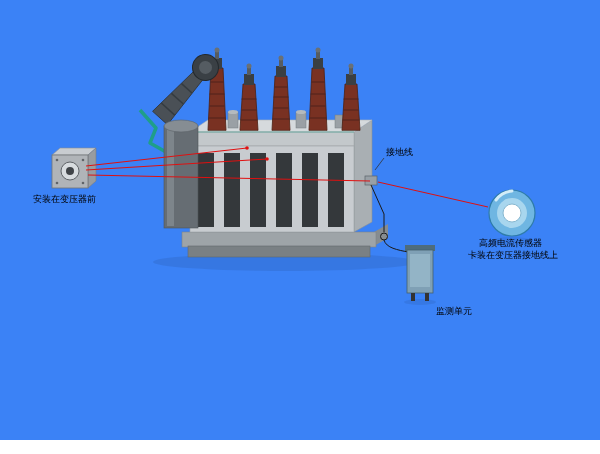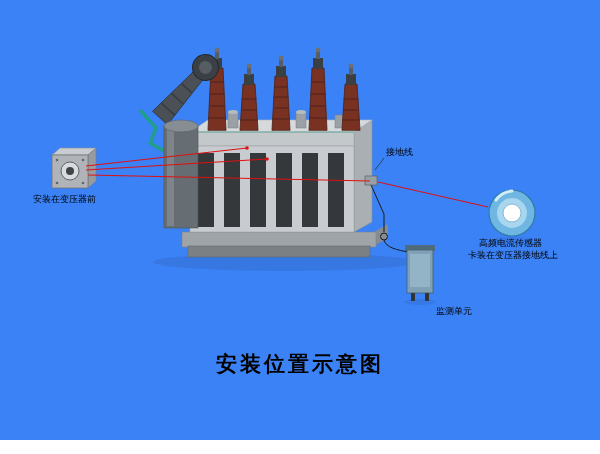--- a/index.html
+++ b/index.html
@@ -196,14 +196,13 @@
 
   <div class="lbl" style="left:386px;top:147px;">接地线</div>
 
   <div class="lbl" style="left:33px;top:194px;">安装在变压器前</div>
 
   <div class="lbl" style="left:479px;top:238px;">高频电流传感器</div>
   <div class="lbl" style="left:468px;top:250px;text-align:right;">卡装在变压器接地线上</div>
 
   <div class="lbl" style="left:400px;top:306px;margin-left:36px;">监测单元</div>
 
-  <div class="title">安装位置示意图</div>
 </div>
 
 </body></html>

